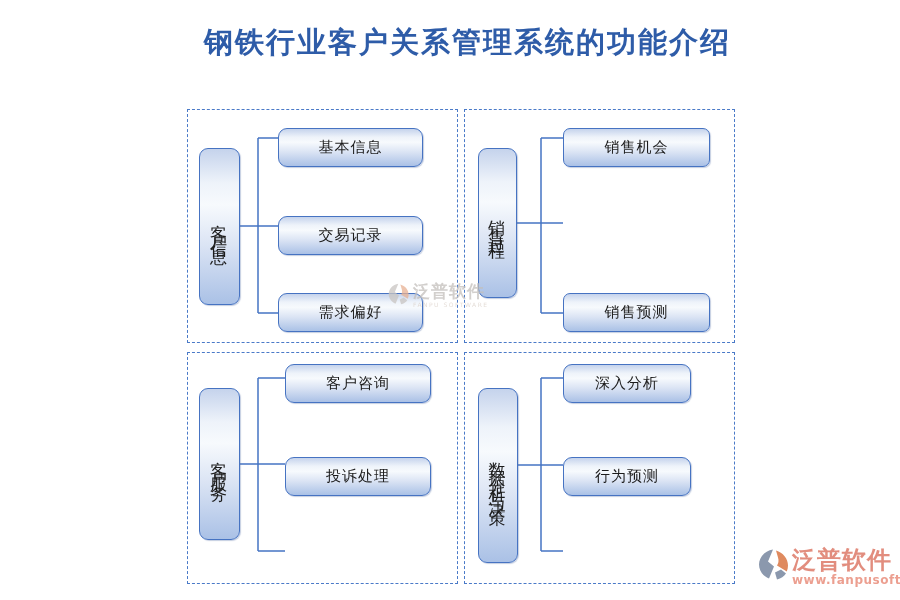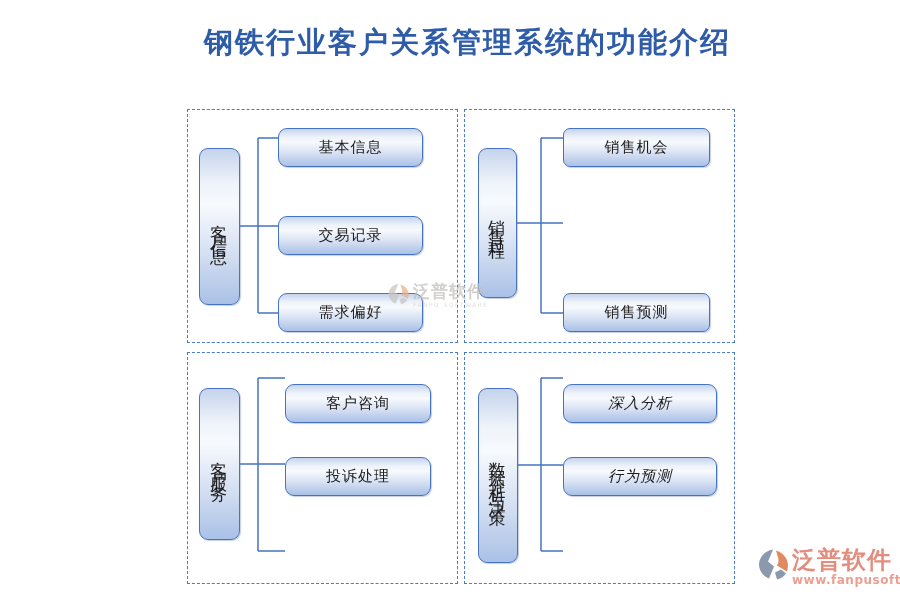--- a/index.html
+++ b/index.html
@@ -37,25 +37,25 @@
   }
   .panel.tl .cat{left:11px;top:38px;width:41px;height:157px;}
   .panel.tr .cat{left:13px;top:38px;width:39px;height:150px;}
   .panel.bl .cat{left:11px;top:35px;width:41px;height:152px;}
   .panel.br .cat{left:13px;top:35px;width:40px;height:175px;}
 
   .item{font-size:15px;letter-spacing:1px;height:39px;}
   .panel.tl .item{left:90px;width:145px;}
   .panel.bl .item{left:97px;width:146px;}
   .panel.tr .item{left:98px;width:147px;border-radius:7px;}
-  .panel.br .item{left:98px;width:154px;font-style:italic;}
+  .panel.br .item{left:98px;width:128px;}
   .panel.tl .i1,.panel.tr .i1{top:18px;}
   .panel.tl .i2,.panel.tr .i2{top:106px;}
   .panel.tl .i3,.panel.tr .i3{top:183px;}
-  .panel.bl .i1,.panel.br .i1{top:31px;text-align:center;}
+  .panel.bl .i1,.panel.br .i1{top:11px;text-align:center;}
   .panel.bl .i2,.panel.br .i2{top:104px;}
   .panel.bl .i3,.panel.br .i3{top:179px;}
 
   .wm-center{
     position:absolute;left:388px;top:283px;display:flex;align-items:flex-start;gap:3px;
     opacity:0.75;pointer-events:none;
   }
   .wm-center .wm-text{display:flex;flex-direction:column;line-height:1;}
   .wm-center .wm-brand{
     font-family:"DejaVu Serif","Liberation Serif",serif;

